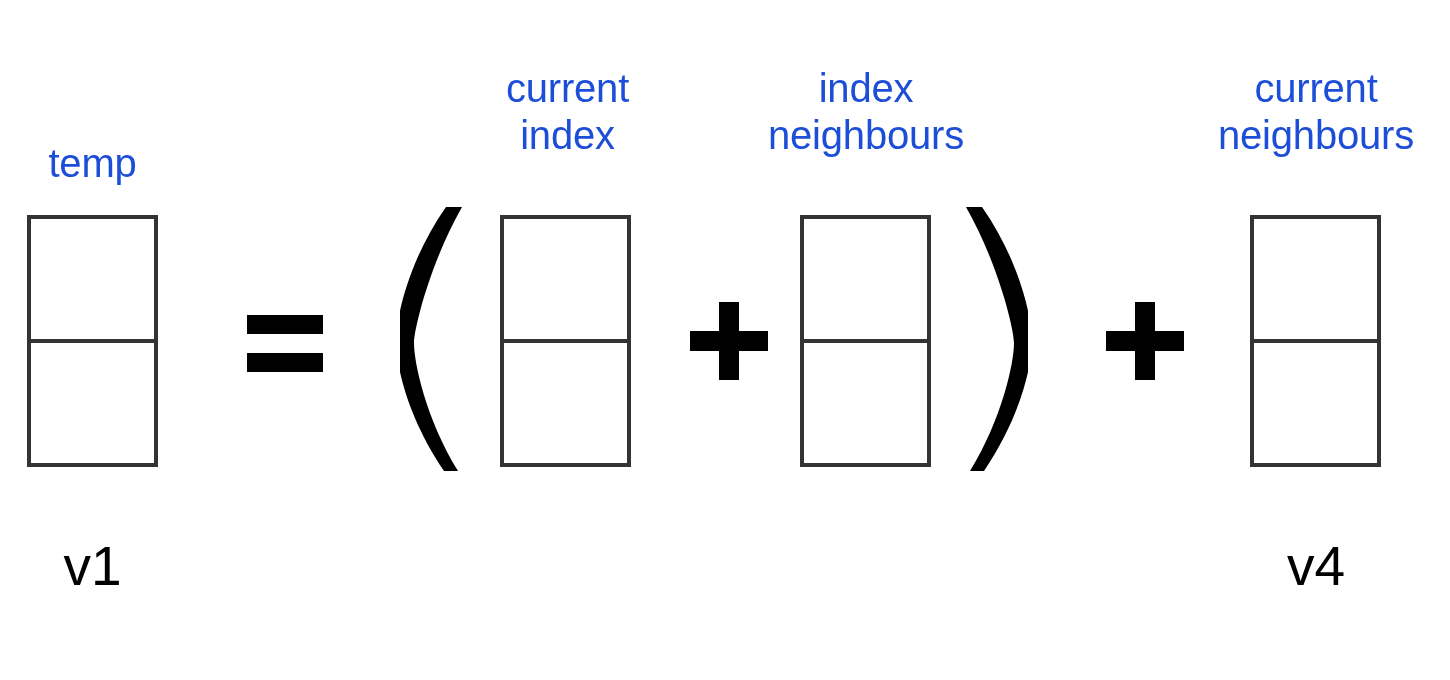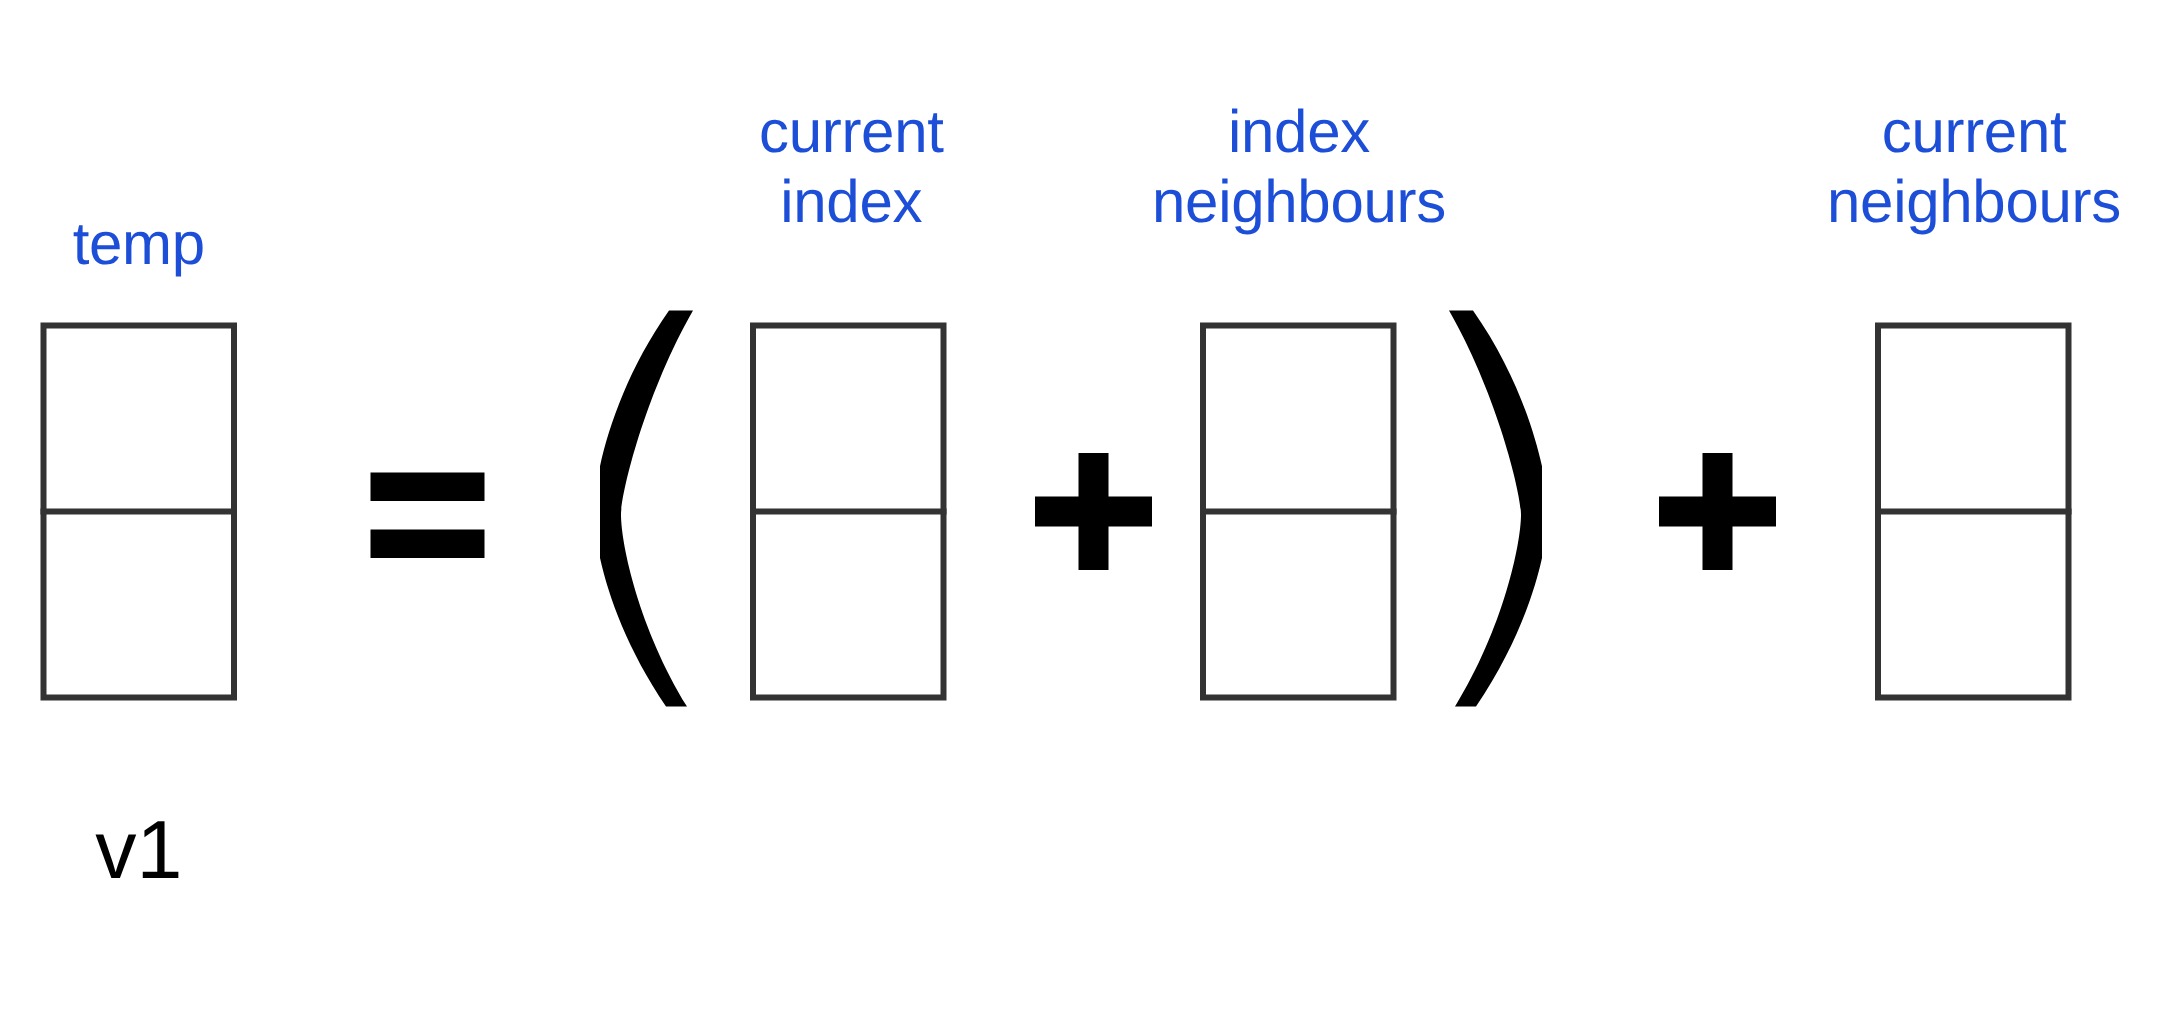--- a/index.html
+++ b/index.html
@@ -201,14 +201,15 @@
   <div class="stack" style="left: 1250px;">
     <div class="cell top"></div>
     <div class="divider"></div>
     <div class="cell bottom"></div>
   </div>
 
   <div class="vlabel" style="left: 0px; width: 185px;">v1</div>
 
 
 
+  <div class="vlabel" style="left: 1226px; width: 180px;">v4</div>
 
 </div>
 
 </body></html>

